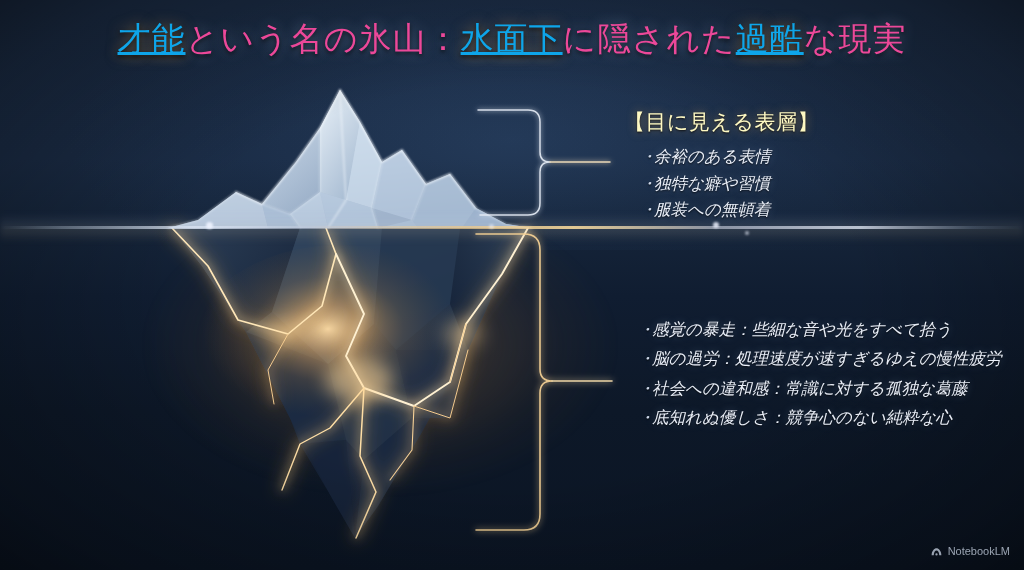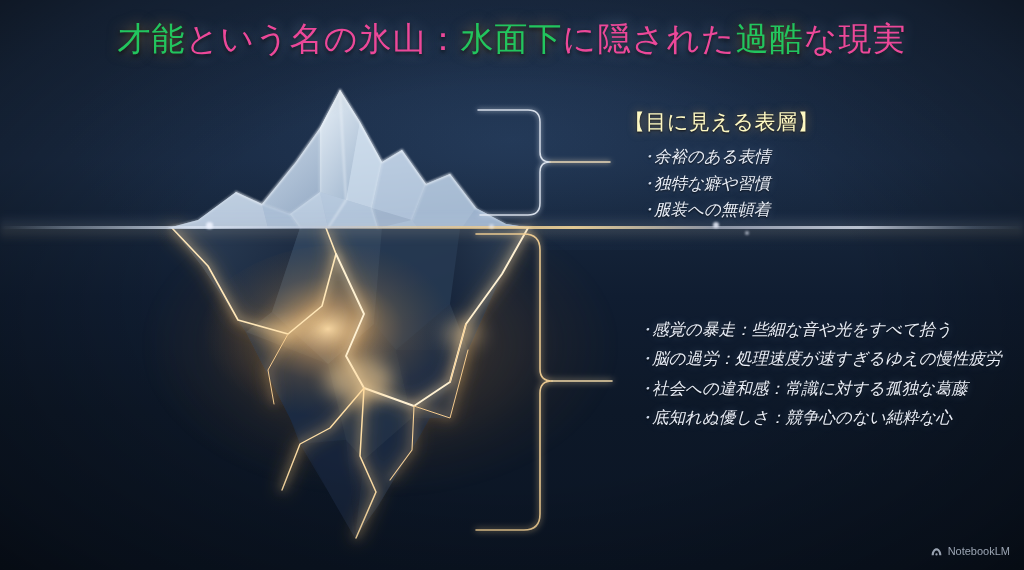--- a/index.html
+++ b/index.html
@@ -120,22 +120,23 @@
     text-align:center;
     font-size:33px;
     letter-spacing:1px;
     white-space:nowrap;
   }
   #title .w{
     color:#ec4899;
     text-shadow:0 0 14px rgba(165,195,235,.45),0 2px 4px rgba(0,0,0,.85);
   }
   #title .g{
-    color:#22c55e;
+    color:#0ea5e9;
     text-shadow:0 0 14px rgba(215,160,80,.55),0 2px 4px rgba(0,0,0,.85);
+    text-decoration:underline;
   }
 
   
   #watermark{
     position:absolute;right:14px;bottom:12px;
     display:flex;align-items:flex-start;gap:5px;
     color:#b9c3d2;
     font-family:"Liberation Sans","DejaVu Sans",sans-serif;
     font-size:11px;
     opacity:.82;

